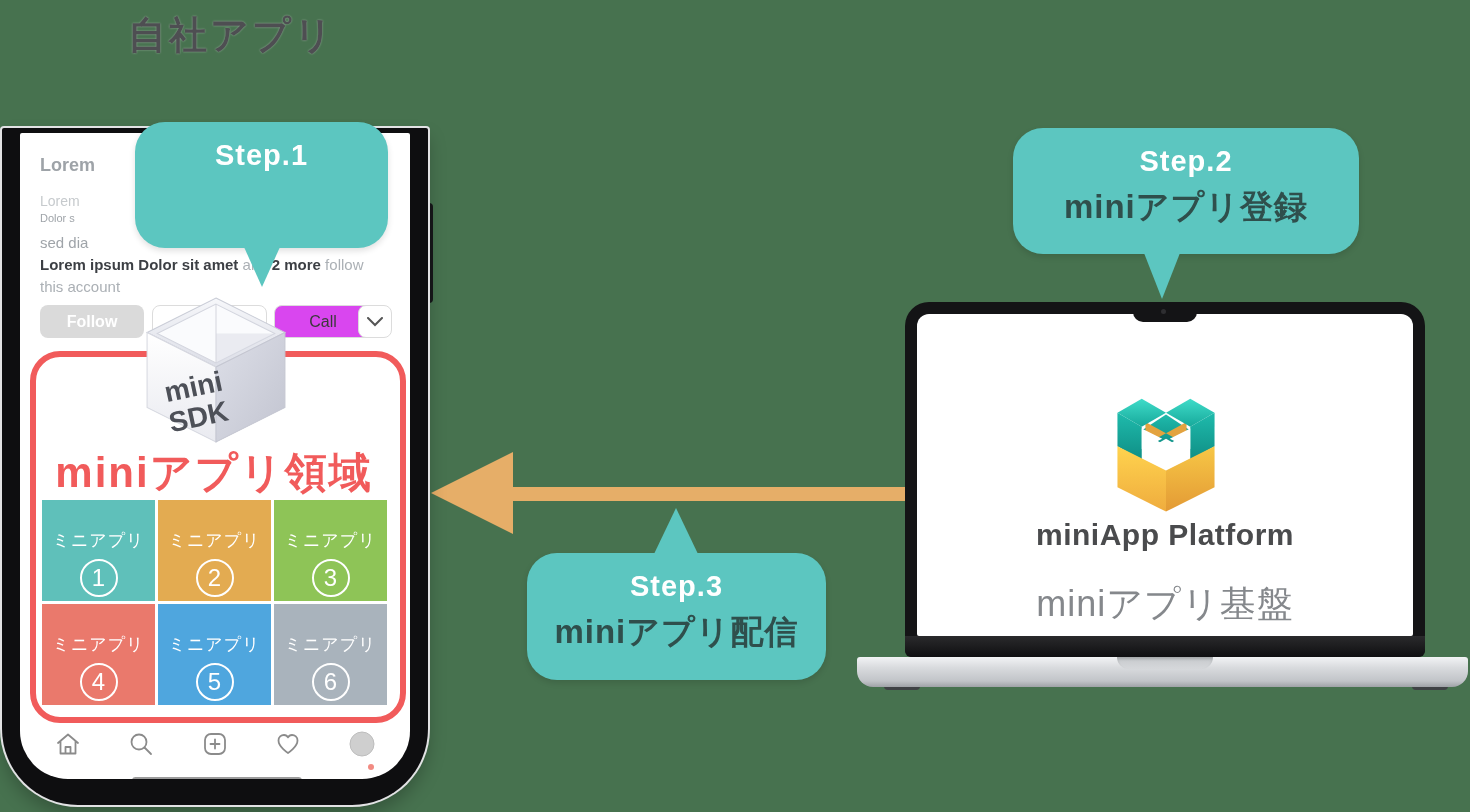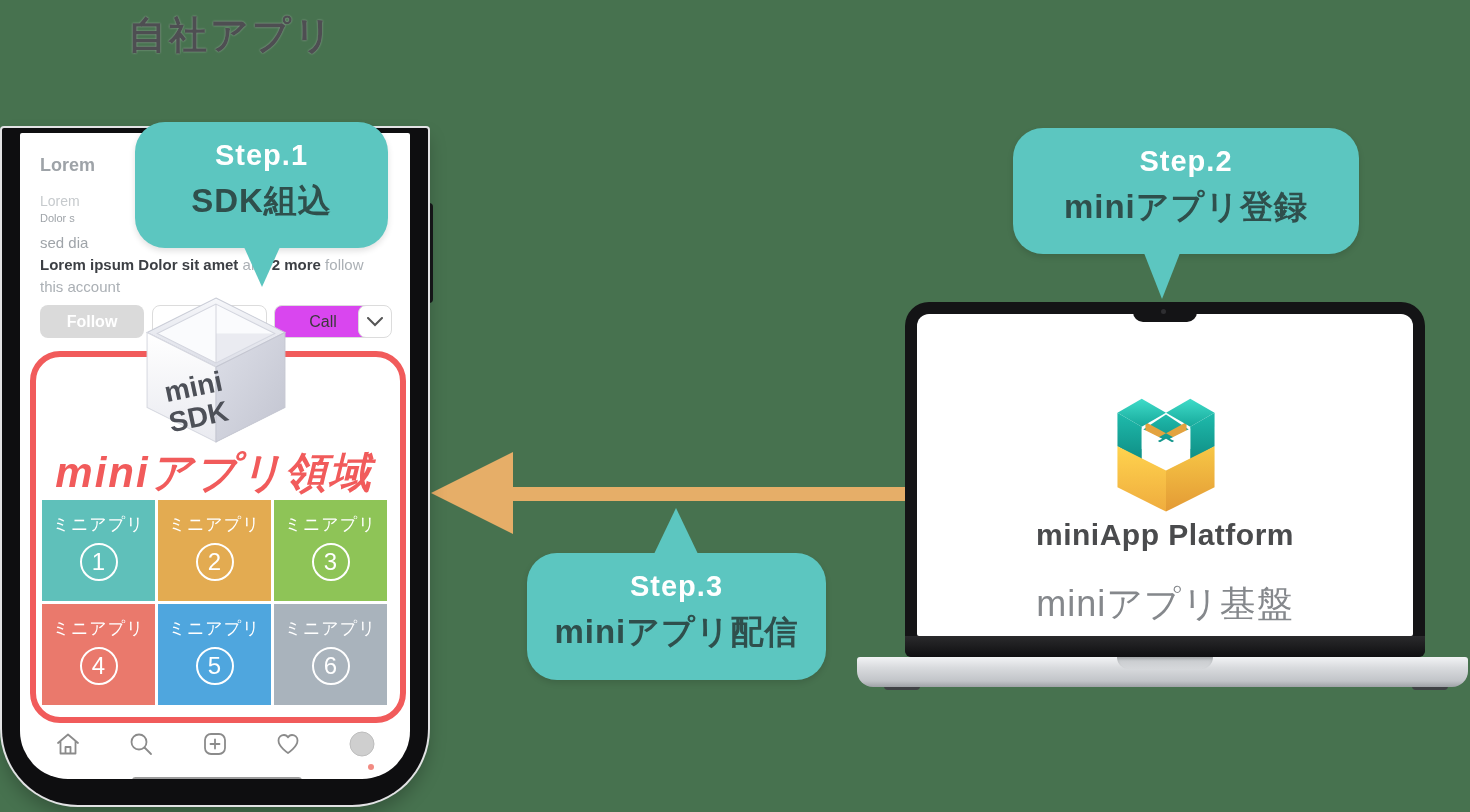--- a/index.html
+++ b/index.html
@@ -33,23 +33,23 @@
   .p-bio3{left:20px;top:101px;font-size:15px;color:#9FA4A9;}
   .p-follow{left:20px;top:121px;width:356px;font-size:15px;line-height:22px;color:#ABB0B5;}
   .p-follow b{color:#3C3F44;}
   .pbtn{top:172px;height:33px;border-radius:8px;display:flex;align-items:center;justify-content:center;font-size:16px;box-sizing:border-box;}
   .btn-follow{left:20px;width:104px;background:#DADADA;color:#fff;font-weight:700;}
   .btn-msg{left:132px;width:115px;border:1.5px solid #DCDCDC;background:#fff;}
   .btn-call{left:254px;width:98px;border:1.5px solid #DCDCDC;background:#d946ef;color:#3A3A3A;}
   .btn-more{left:338px;width:34px;border:1.5px solid #DCDCDC;background:#fff;}
 
   .mini-area{left:10px;top:218px;width:376px;height:372px;border:6px solid #F15B5B;border-radius:30px;box-sizing:border-box;}
-  .area-title{left:0;top:312px;width:388px;text-align:center;font-size:42px;font-weight:800;color:#F15B5B;letter-spacing:2px;font-style:italic;}
+  .area-title{left:0;top:312px;width:388px;text-align:center;font-size:42px;font-weight:800;color:#F15B5B;letter-spacing:2px;}
   .tiles{left:22px;top:367px;width:348px;display:grid;grid-template-columns:repeat(3,113px);grid-auto-rows:101px;gap:3px;}
-  .tile{display:flex;flex-direction:column;align-items:center;padding-top:13px;box-sizing:border-box;color:#fff;}
+  .tile{display:flex;flex-direction:column;align-items:center;padding-top:29px;box-sizing:border-box;color:#fff;}
   .tile .tl{font-size:17px;font-weight:500;letter-spacing:1px;}
   .tile .circ{margin-top:7px;width:38px;height:38px;border:2px solid #fff;border-radius:50%;
     display:flex;align-items:center;justify-content:center;font-size:24px;font-weight:500;box-sizing:border-box;}
 
   .navicon{top:598px;width:26px;height:26px;}
   .avatar-dot{left:348px;top:631px;width:6px;height:6px;border-radius:50%;background:#F28B82;}
   .home-bar{left:112px;top:644px;width:170px;height:7px;border-radius:4px;background:#9B9B9B;}
 
   .cube{left:143px;top:296px;z-index:6;}
 
@@ -237,21 +237,20 @@
 
 <div class="abs lt-name">miniApp Platform</div>
 <div class="abs lt-sub">miniアプリ基盤</div>
 <div class="abs lt-base"></div>
 <div class="abs lt-base-notch"></div>
 <div class="abs lt-foot" style="left:884px"></div>
 <div class="abs lt-foot" style="left:1412px"></div>
 
 <div class="abs bubble bubble1">
   <div class="step">Step.1</div>
-  <div class="slabel">SDK組込</div>
   <div class="ptr"></div>
 </div>
 <div class="abs bubble bubble2">
   <div class="step">Step.2</div>
   <div class="slabel">miniアプリ登録</div>
   <div class="ptr"></div>
 </div>
 <div class="abs bubble bubble3">
   <div class="step">Step.3</div>
   <div class="slabel">miniアプリ配信</div>

